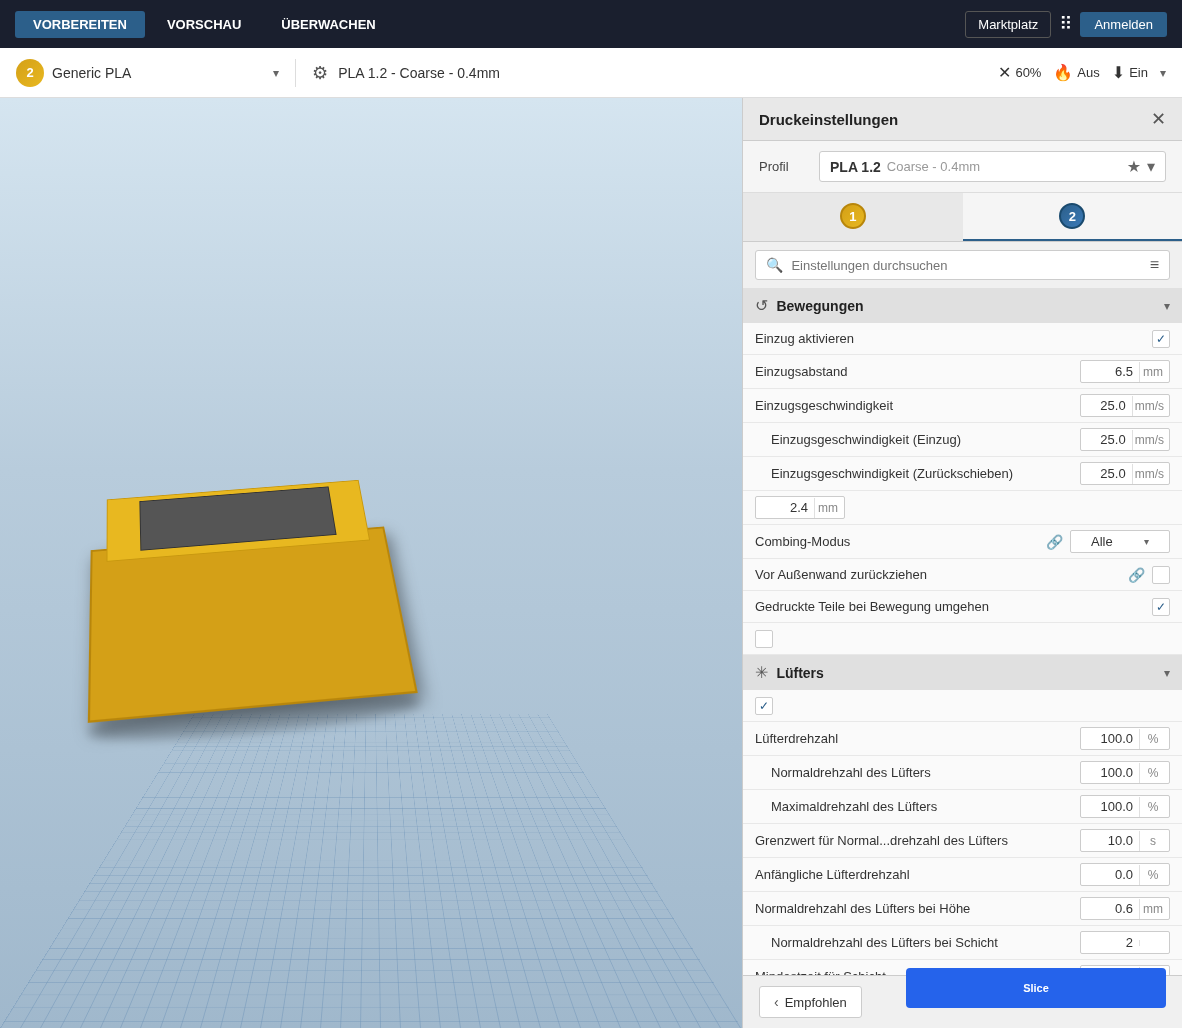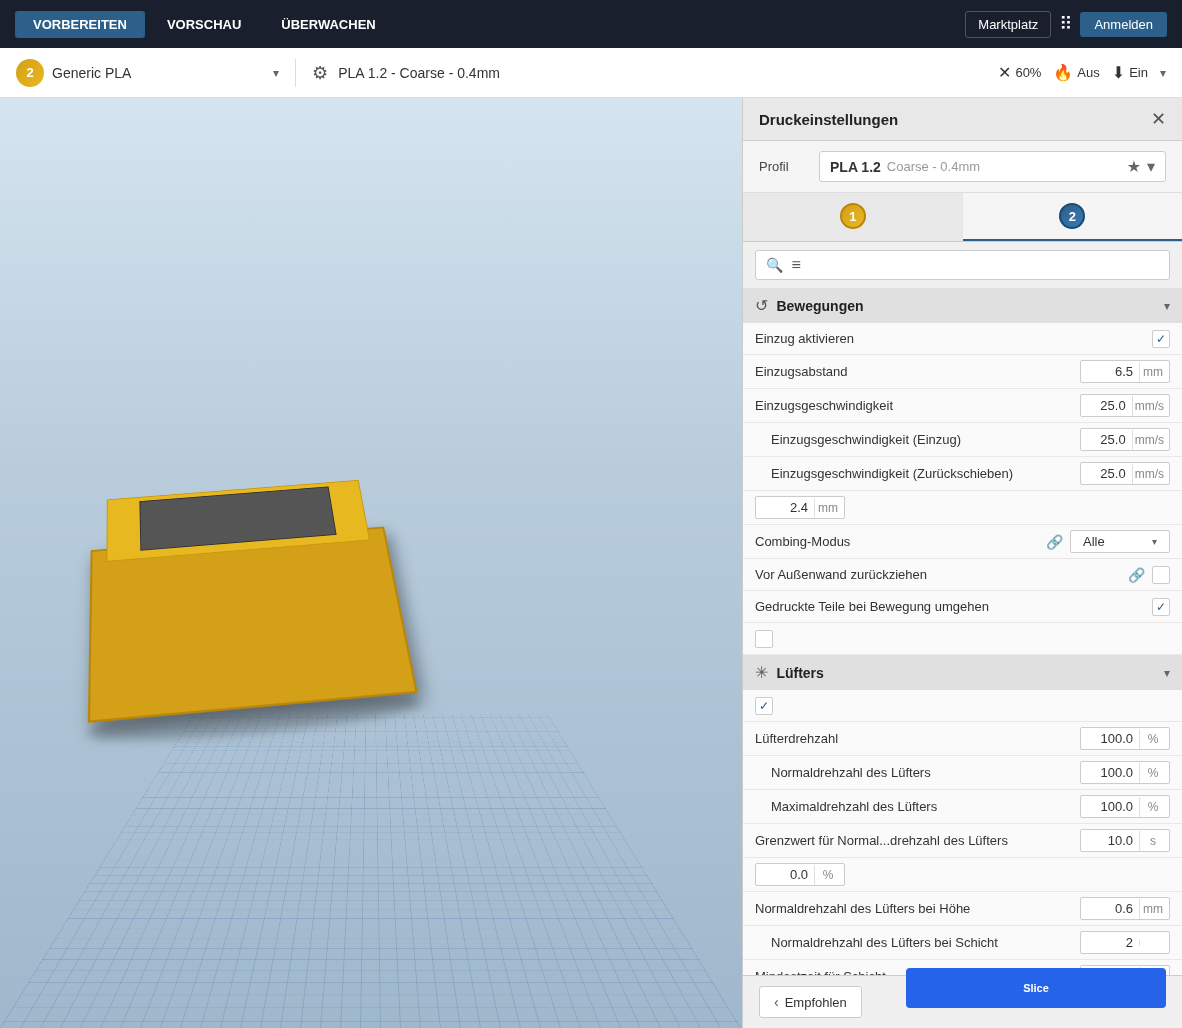--- a/index.html
+++ b/index.html
@@ -206,21 +206,21 @@
       width: 18px; height: 18px; background: #fff; border: 1px solid #ccc;
       border-radius: 2px; display: flex; align-items: center; justify-content: center;
       font-size: 12px; color: #2c5f8a;
     }
     .setting-check.checked::after { content: '✓'; color: #2c5f8a; }
     .setting-check.empty::after { content: ''; }
     .setting-link-icon { font-size: 14px; color: #888; margin-right: 6px; cursor: pointer; }
 
     .combo-box {
       display: flex; align-items: center; background: #fff; border: 1px solid #ccc;
-      border-radius: 2px; padding: 3px 12px; min-width: 100px; cursor: pointer;
+      border-radius: 2px; padding: 3px 20px; min-width: 100px; cursor: pointer;
     }
     .combo-value { font-size: 13px; color: #333; flex: 1; }
     .combo-chevron { font-size: 10px; color: #666; }
 
     
     .panel-footer {
       padding: 10px 16px; background: #f0f0f0; border-top: 1px solid #ccc;
     }
     .empfohlen-btn {
       display: flex; align-items: center; gap: 6px;
@@ -321,20 +321,21 @@
       </div>
       <div class="extruder-tab active">
         <div class="extruder-tab-badge blue">
           <span>2</span>
         </div>
       </div>
     </div>
 
     <div class="search-bar">
       <span class="search-icon">🔍</span>
+      <input class="search-input" type="text" placeholder="Einstellungen durchsuchen" style="">
       <span class="menu-icon">≡</span>
     </div>
 
     <div class="settings-content">
 
       <div class="section-header">
         <span class="section-icon">↺</span>
         <span class="section-title">Bewegungen</span>
         <span class="section-chevron">▾</span>
       </div>
@@ -443,20 +444,21 @@
 
       <div class="setting-row">
         <span class="setting-label">Grenzwert für Normal...drehzahl des Lüfters</span>
         <div class="setting-value-box">
           <span class="setting-value">10.0</span>
           <span class="setting-unit">s</span>
         </div>
       </div>
 
       <div class="setting-row">
+        <span class="setting-label">Anfängliche Lüfterdrehzahl</span>
         <div class="setting-value-box">
           <span class="setting-value">0.0</span>
           <span class="setting-unit">%</span>
         </div>
       </div>
 
       <div class="setting-row">
         <span class="setting-label">Normaldrehzahl des Lüfters bei Höhe</span>
         <div class="setting-value-box">
           <span class="setting-value">0.6</span>

